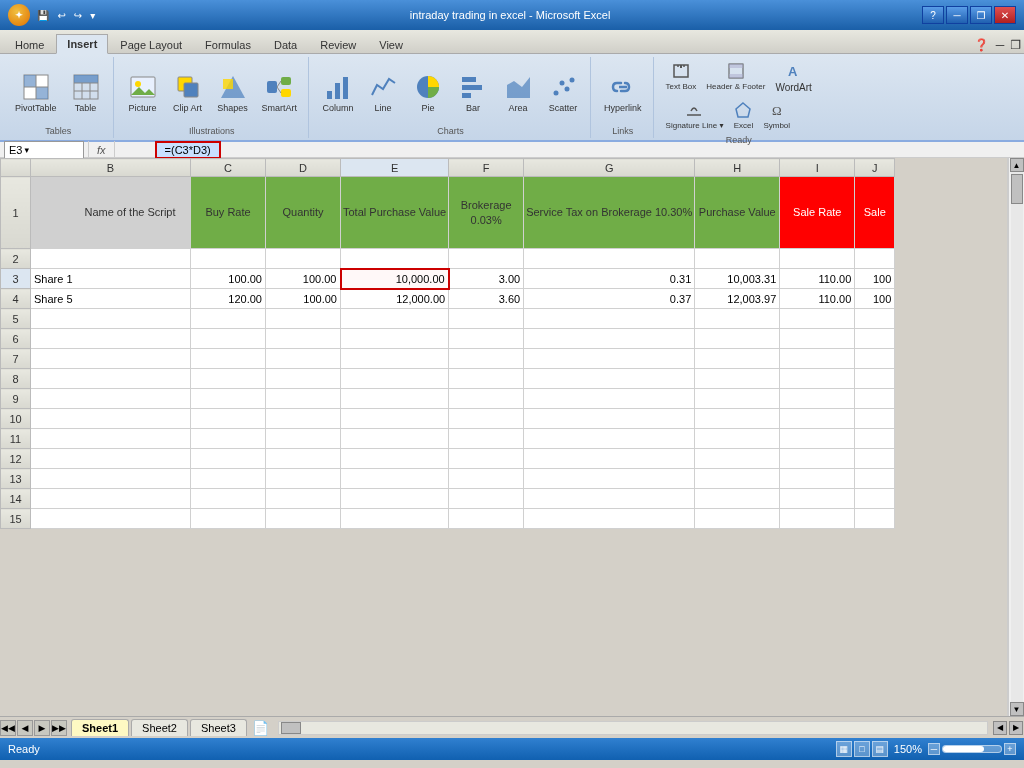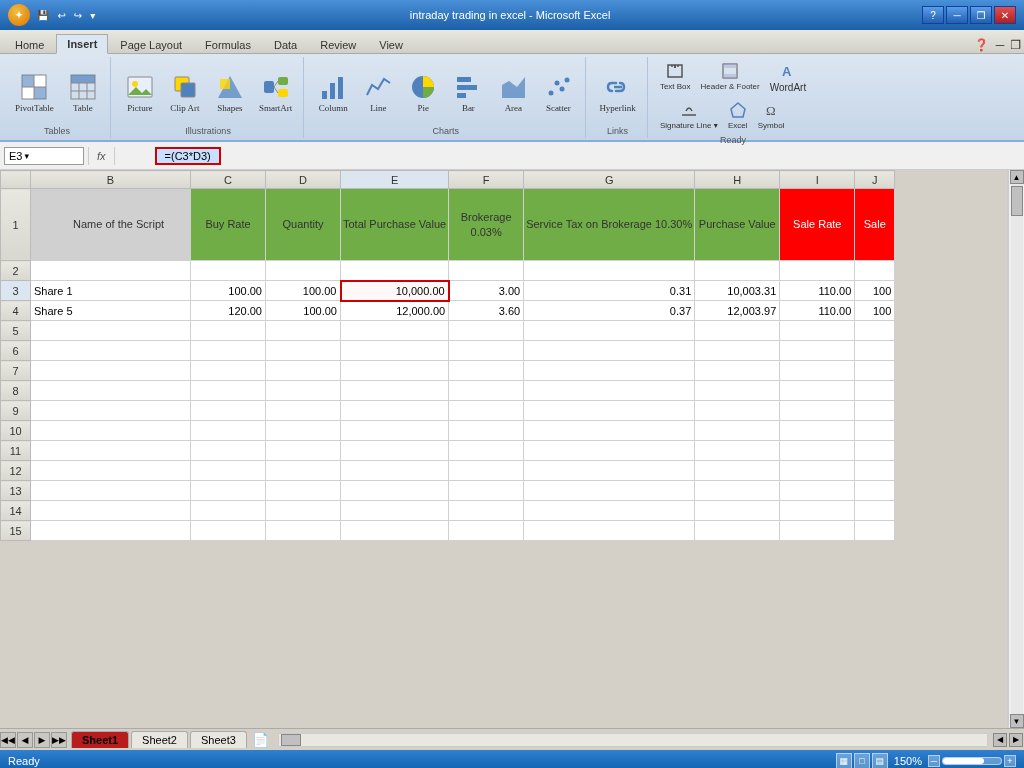--- a/index.html
+++ b/index.html
@@ -76,21 +76,20 @@
       flex-direction: column;
       align-items: center;
       padding: 2px 4px;
       cursor: pointer;
       border: 1px solid transparent;
       background: none;
       border-radius: 2px;
       font-size: 9px;
       color: #333;
       min-width: 36px;
-      font-family: Liberation Serif, serif;
     }
     .ribbon-icon { width: 32px; height: 32px; display: flex; align-items: center; justify-content: center; font-size: 22px; }
     .ribbon-icon-sm { width: 20px; height: 20px; font-size: 14px; }
     .ribbon-btn-sm {
       display: flex;
       flex-direction: column;
       align-items: center;
       padding: 2px 3px;
       cursor: pointer;
       border: 1px solid transparent;
@@ -98,21 +97,21 @@
       border-radius: 2px;
       font-size: 9px;
       color: #333;
     }
     .small-icons-row { display: flex; gap: 2px; }
 
     
     .formula-bar {
       background: #f0f0f0;
       border-bottom: 1px solid #ccc;
-      height: 28px;
+      height: 16px;
       display: flex;
       align-items: center;
       padding: 0 4px;
       gap: 4px;
     }
     .name-box {
       width: 80px;
       height: 18px;
       border: 1px solid #999;
       background: white;
@@ -170,21 +169,21 @@
     .sheet-tab {
       padding: 2px 10px;
       font-size: 11px;
       cursor: pointer;
       border: 1px solid #aaa;
       border-bottom: none;
       background: #e8e8e0;
       margin-right: 2px;
       border-radius: 3px 3px 0 0;
     }
-    .sheet-tab.active { background: #b91c1c; font-weight: bold; }
+    .sheet-tab.active { background: #fef9c3; font-weight: bold; }
     .sheet-nav { display: flex; gap: 1px; margin-right: 4px; }
     .sheet-nav-btn { width: 16px; height: 16px; background: #c8c8c0; border: 1px solid #999; font-size: 9px; cursor: pointer; display: flex; align-items: center; justify-content: center; }
 
     
     .status-bar {
       background: linear-gradient(to bottom, #3080d0, #1060b0);
       height: 22px;
       display: flex;
       align-items: center;
       padding: 0 8px;
@@ -496,21 +495,21 @@
           <th class="col-header">G</th>
           <th class="col-header">H</th>
           <th class="col-header">I</th>
           <th class="col-header">J</th>
         </tr>
       </thead>
       <tbody>
 
         <tr>
           <td class="row-header">1</td>
-          <td class="cell gray-header" style="height:72px; vertical-align:middle; text-align:left; font-size:11px; line-height:1.3;padding-left:42px;">Name of the Script</td>
+          <td class="cell gray-header" style="height:72px; vertical-align:middle; text-align:center; font-size:11px; line-height:1.3;padding-left:42px;">Name of the Script</td>
           <td class="cell green-header" style="height:72px; vertical-align:middle; font-size:11px; line-height:1.3;">Buy Rate</td>
           <td class="cell green-header" style="height:72px; vertical-align:middle; font-size:11px; line-height:1.3;">Quantity</td>
           <td class="cell green-header" style="height:72px; vertical-align:middle; font-size:11px; line-height:1.3; padding:2px;">Total Purchase Value</td>
           <td class="cell green-header" style="height:72px; vertical-align:middle; font-size:11px; line-height:1.3; padding:2px;">Brokerage<br>0.03%</td>
           <td class="cell green-header" style="height:72px; vertical-align:middle; font-size:11px; line-height:1.3; padding:2px;">Service Tax on Brokerage 10.30%</td>
           <td class="cell green-header" style="height:72px; vertical-align:middle; font-size:11px; line-height:1.3; padding:2px;margin-left:26px;">Purchase Value</td>
           <td class="cell red-header" style="height:72px; vertical-align:middle; font-size:11px; line-height:1.3;">Sale Rate</td>
           <td class="cell red-header" style="height:72px; vertical-align:middle; font-size:11px; line-height:1.3; overflow:hidden;">Sale</td>
         </tr>
 

